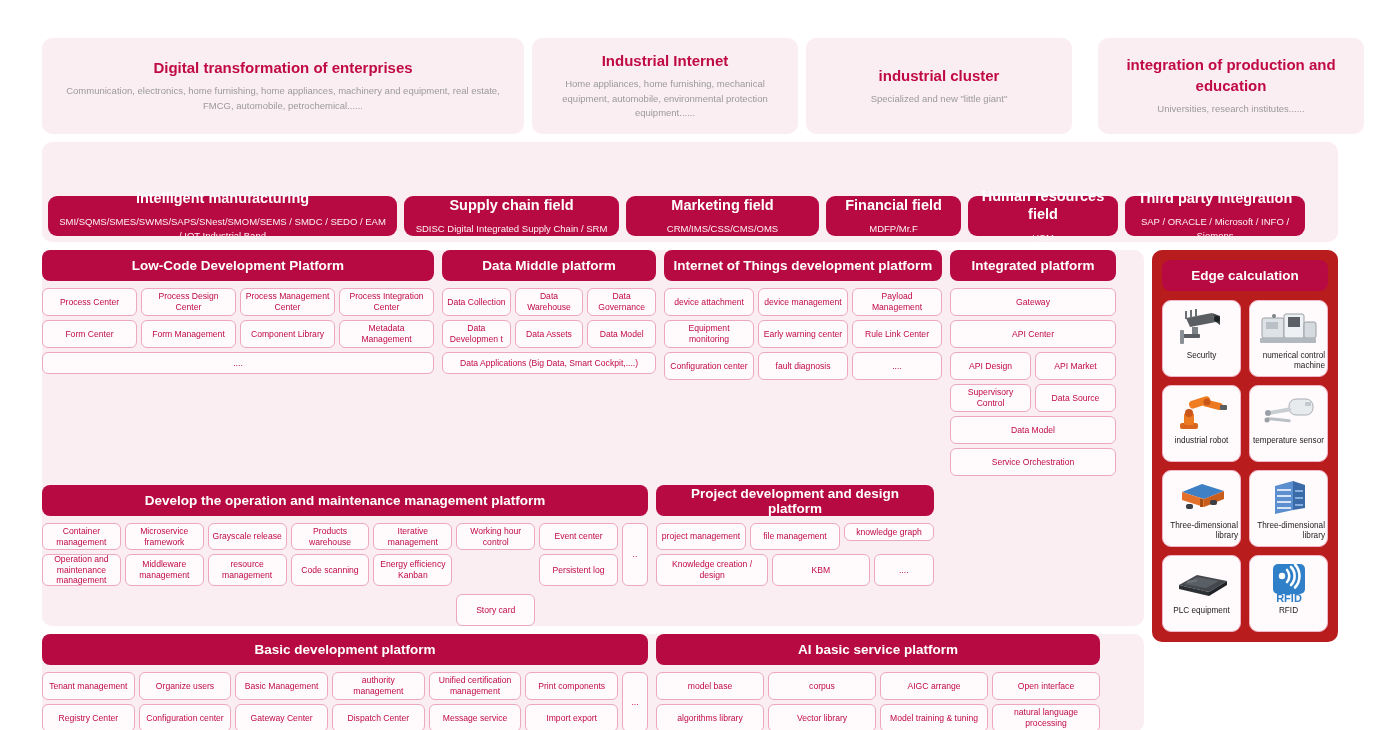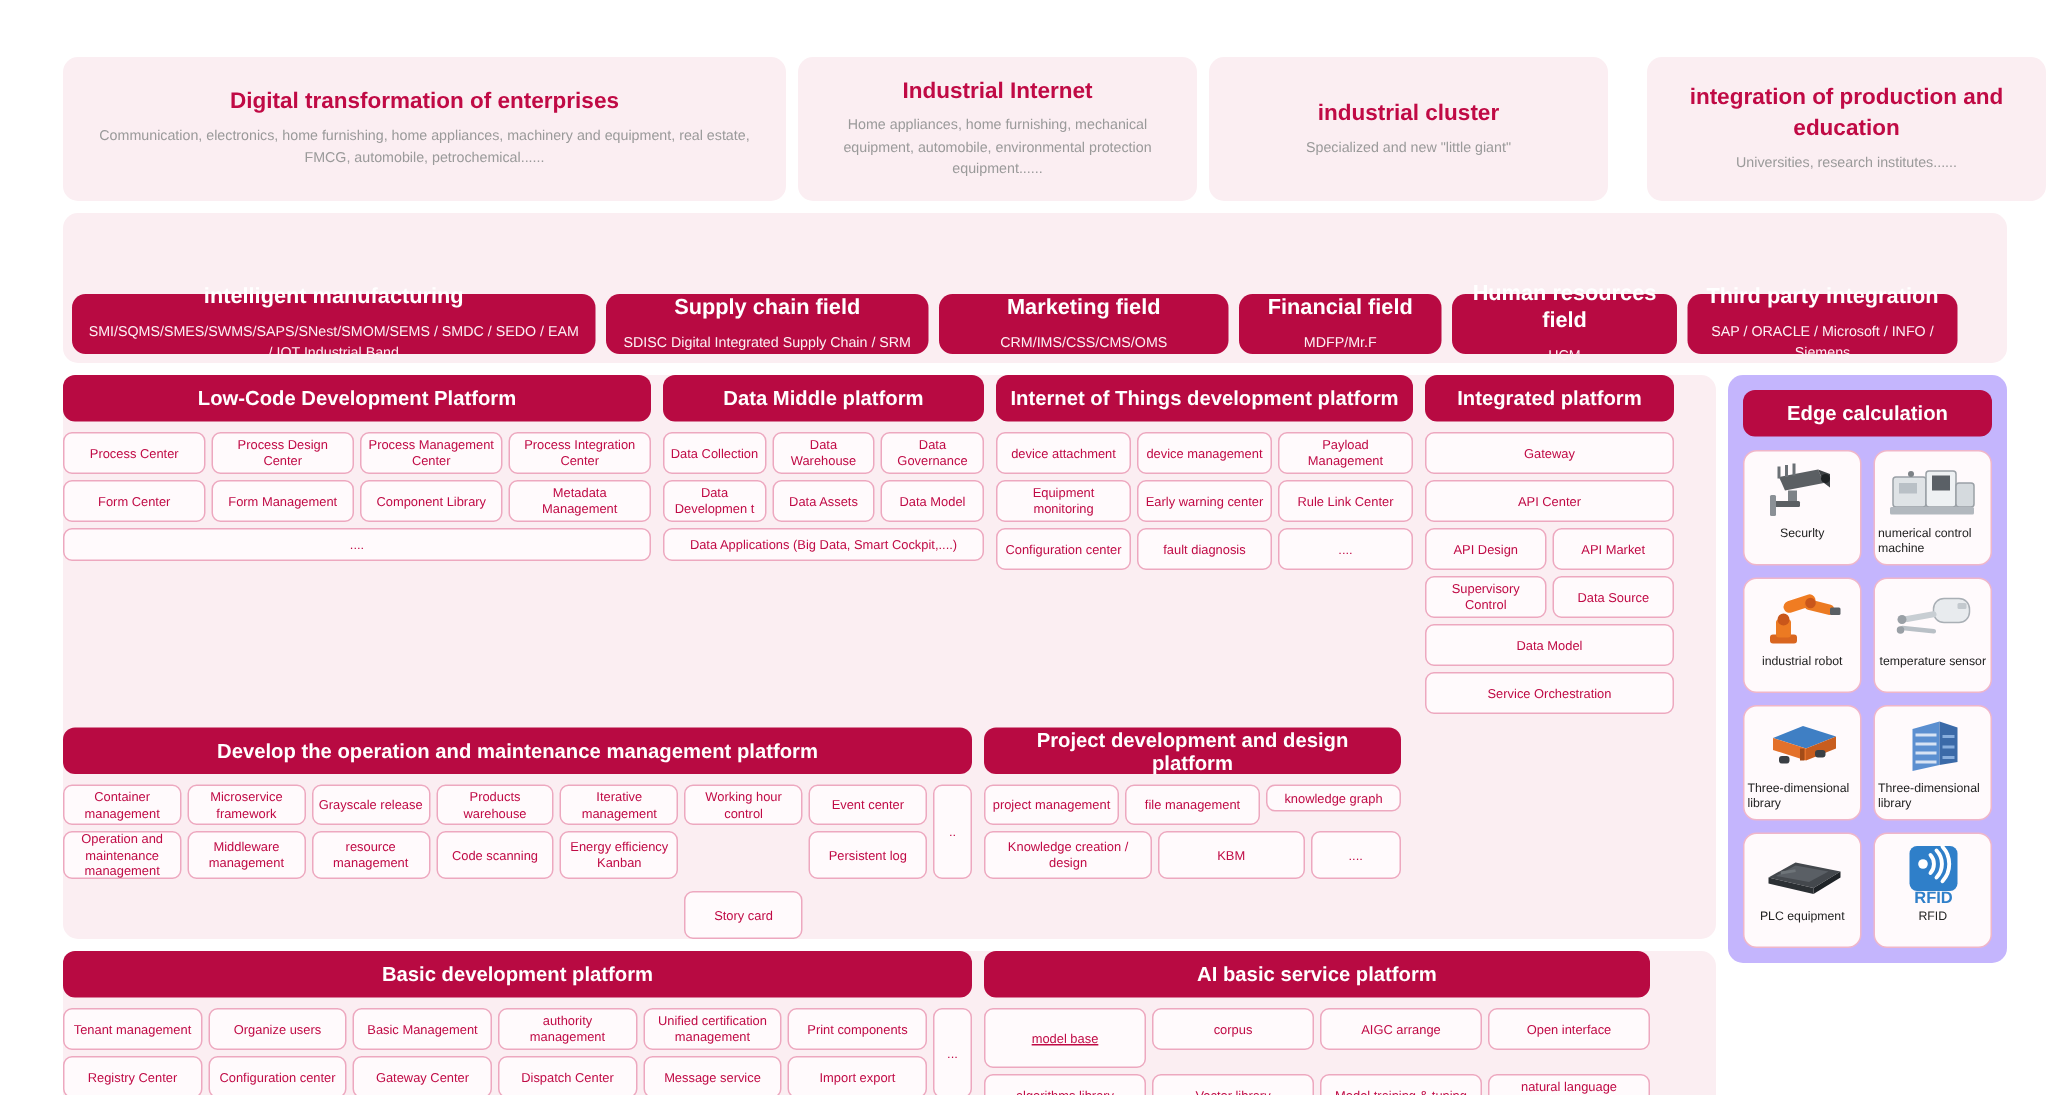--- a/index.html
+++ b/index.html
@@ -47,27 +47,27 @@
         font-size:8.6px;line-height:1.25;text-align:center;
         display:flex;align-items:center;justify-content:center;
         padding:2px 3px;box-sizing:border-box;}
   .tile.tall{height:28px;}
   .grid{display:grid;gap:4px;}
 
   .colset{display:flex;gap:8px;}
 
   
   .edgecol{width:186px;display:flex;flex-direction:column;gap:8px;}
-  .edgepanel{background:#c4b5fd;border-radius:10px;box-sizing:border-box;padding:10px;}
+  .edgepanel{background:#b91c1c;border-radius:10px;box-sizing:border-box;padding:10px;}
   .edgegrid{display:grid;grid-template-columns:1fr 1fr;gap:8px;margin-top:9px;}
   .ecard{background:#fffafc;border:1px solid #f0b6c9;border-radius:9px;
          height:77px;box-sizing:border-box;display:flex;flex-direction:column;
          align-items:center;justify-content:flex-start;padding:5px 2px 2px 2px;overflow:hidden;}
   .ecard .pic{height:44px;width:100%;display:flex;align-items:center;justify-content:center;}
-  .ecard .lbl{font-size:8.2px;color:#222;text-align:left;line-height:1.2;margin-top:1px;}
+  .ecard .lbl{font-size:8.2px;color:#222;text-align:right;line-height:1.2;margin-top:1px;}
   .ecard svg{display:block;}
 </style>
 </head>
 <body>
 
 <div class="page">
 
   <div class="row1">
     <div class="hcard h1">
       <div class="t">Digital transformation of enterprises</div>
@@ -271,21 +271,21 @@
                   <div class="tile" style="height:28px;">Import export</div>
                 </div>
               </div>
               <div class="tile" style="width:26px;height:60px;">...</div>
             </div>
           </div>
 
           <div style="width:444px;">
             <div class="hdr">AI basic service platform</div>
             <div class="grid" style="grid-template-columns:repeat(4,1fr);margin-top:7px;">
-              <div class="tile" style="height:40px;text-decoration:underline;">model base</div>
+              <div class="tile" style="height:28px;">model base</div>
               <div class="tile" style="height:28px;">corpus</div>
               <div class="tile" style="height:28px;">AIGC arrange</div>
               <div class="tile" style="height:28px;">Open interface</div>
             </div>
             <div class="grid" style="grid-template-columns:repeat(4,1fr);margin-top:4px;">
               <div class="tile" style="height:28px;">algorithms library</div>
               <div class="tile" style="height:28px;">Vector library</div>
               <div class="tile" style="height:28px;">Model training &amp; tuning</div>
               <div class="tile" style="height:28px;">natural language processing</div>
             </div>

